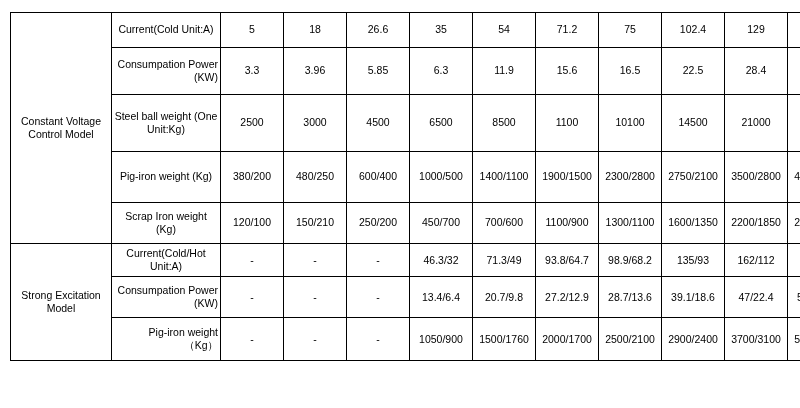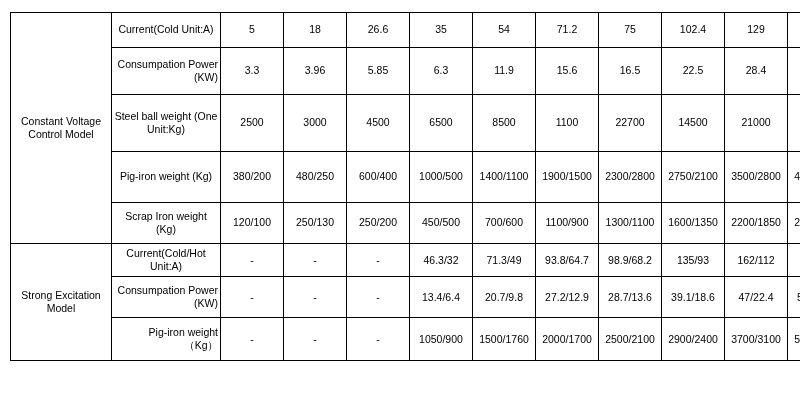--- a/index.html
+++ b/index.html
@@ -108,21 +108,21 @@
         <td class="rowlabel">
           <span class="sub">Steel ball weight (One</span>
           <span class="sub">Unit:Kg)</span>
         </td>
         <td class="val">2500</td>
         <td class="val">3000</td>
         <td class="val">4500</td>
         <td class="val">6500</td>
         <td class="val">8500</td>
         <td class="val">1100</td>
-        <td class="val">22700</td>
+        <td class="val">10100</td>
         <td class="val">14500</td>
         <td class="val">21000</td>
         <td class="val">-</td>
       </tr>
 
       <tr class="h-pig">
         <td class="rowlabel">Pig-iron weight (Kg)</td>
         <td class="val">380/200</td>
         <td class="val">480/250</td>
         <td class="val">600/400</td>
@@ -131,23 +131,23 @@
         <td class="val">1900/1500</td>
         <td class="val">2300/2800</td>
         <td class="val">2750/2100</td>
         <td class="val">3500/2800</td>
         <td class="val">4800/3800</td>
       </tr>
 
       <tr class="h-scrap">
         <td class="rowlabel">Scrap Iron weight (Kg)</td>
         <td class="val">120/100</td>
-        <td class="val">250/130</td>
+        <td class="val">150/210</td>
         <td class="val">250/200</td>
-        <td class="val">450/500</td>
+        <td class="val">450/700</td>
         <td class="val">700/600</td>
         <td class="val">1100/900</td>
         <td class="val">1300/1100</td>
         <td class="val">1600/1350</td>
         <td class="val">2200/1850</td>
         <td class="val">2850/2250</td>
       </tr>
 
       <tr class="h-cur2">
         <td class="group" rowspan="3">Strong Excitation Model</td>

